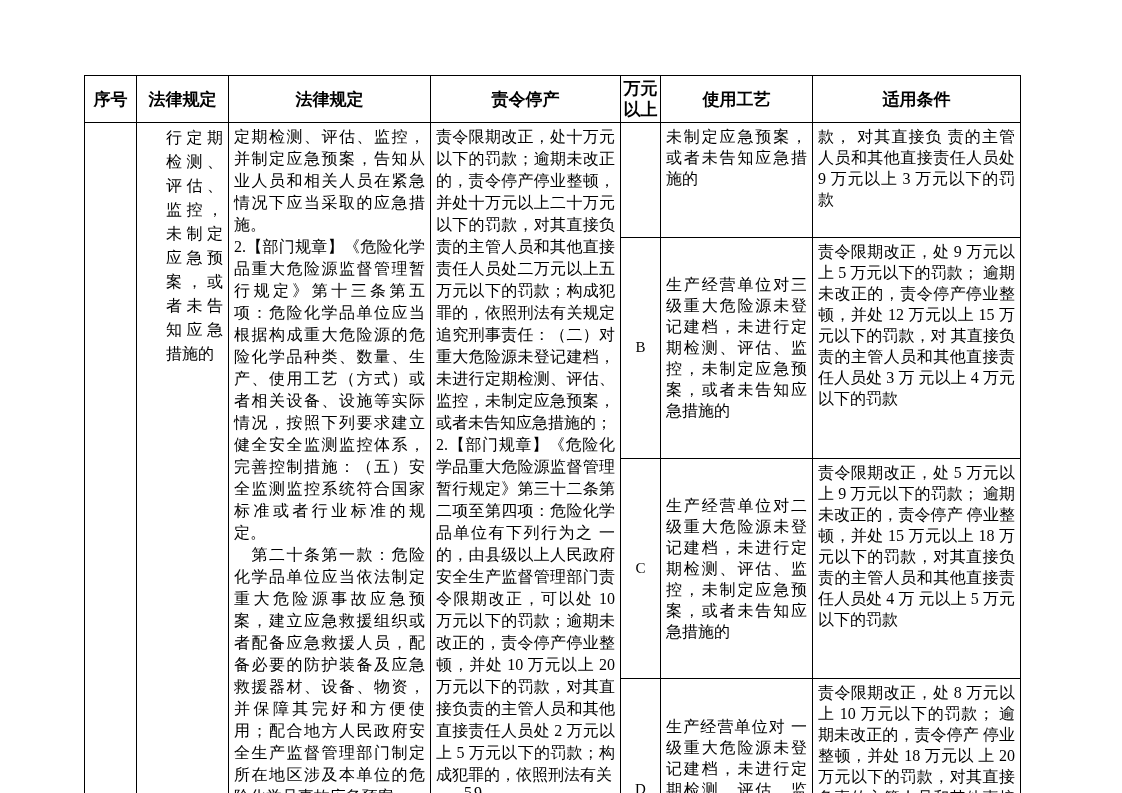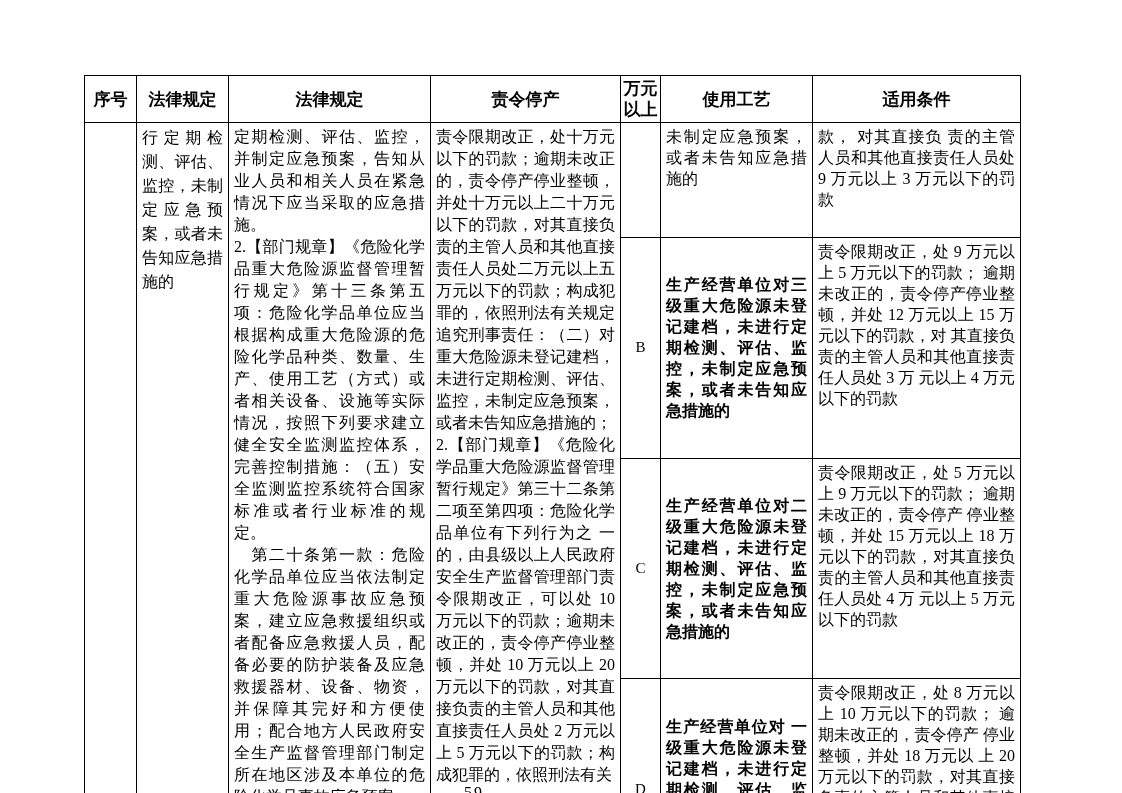--- a/index.html
+++ b/index.html
@@ -32,30 +32,30 @@
     text-align: center;
     vertical-align: middle;
     padding: 2px 1px;
     line-height: 21px;
   }
   .cell-text {
     white-space: pre-wrap;
     text-align: justify;
     line-height: 22px;
   }
-  td.violation-cell .cell-text { line-height: 24px; }
+  td.violation-cell .cell-text { line-height: 24px; margin-left: 24px; }
   td.condition-cell .cell-text,
   td.standard-cell .cell-text { line-height: 21px; }
   td.level-cell {
     text-align: center;
     vertical-align: middle;
     font-size: 15px;
     padding: 0;
   }
-  td.vmid { vertical-align: middle; font-weight: bold; }
+  td.vmid { vertical-align: middle; }
   tr.rh-header { height: 43px; }
   tr.rh1 { height: 80px; }
   tr.rh2 { height: 152px; }
   tr.rh3 { height: 168px; }
   tr.rh4 { height: 175px; }
   .page-number {
     position: absolute;
     left: 0; top: 784px;
     width: 948px;
     text-align: center;

